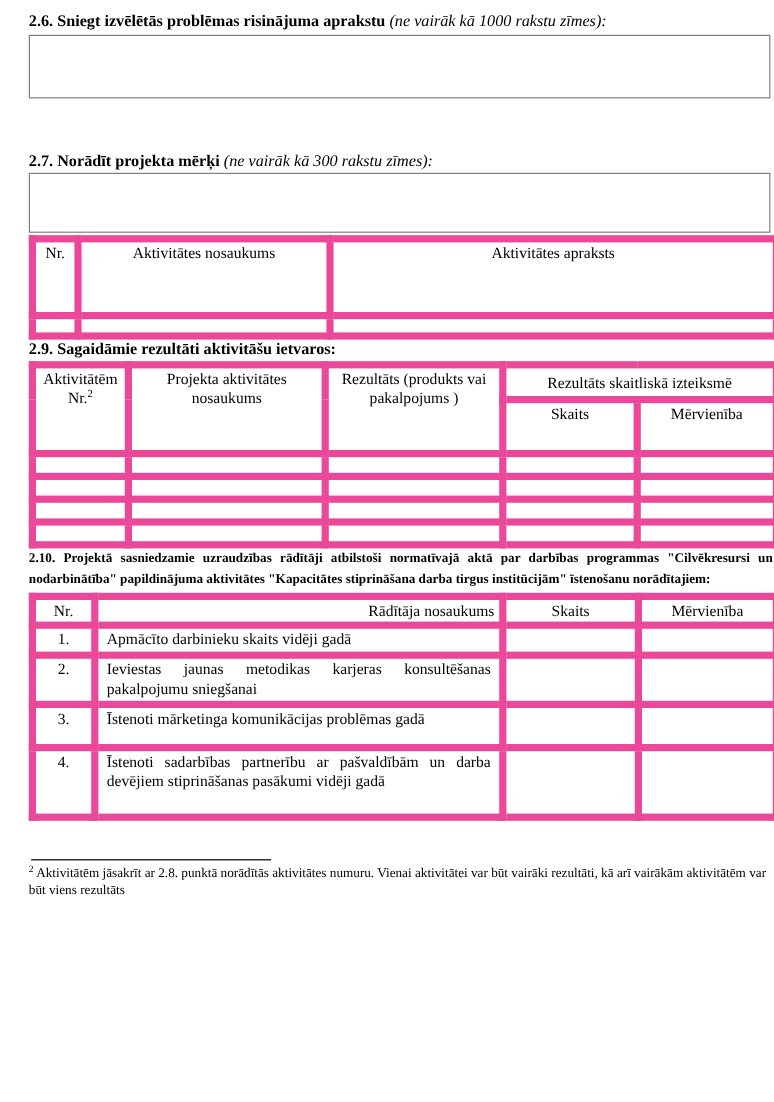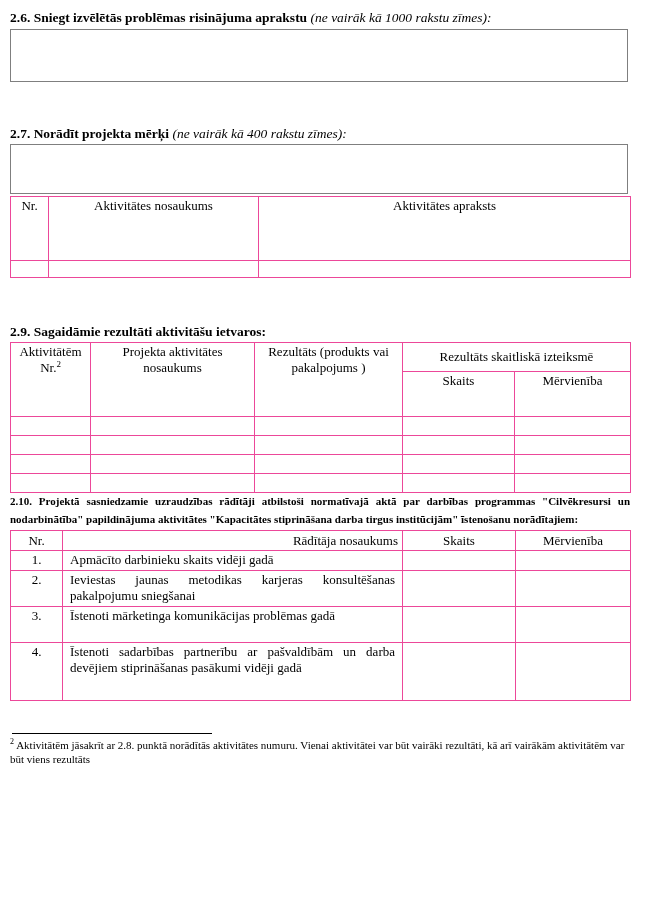--- a/index.html
+++ b/index.html
@@ -4,46 +4,46 @@
 <style>
   * { box-sizing: border-box; }
   html, body { margin: 0; padding: 0; }
   body {
     width: 645px; height: 918px;
     background: #ffffff; color: #000000;
     font-family: "Liberation Serif", "DejaVu Serif", serif;
     font-size: 13px;
     overflow: hidden;
   }
-  .page { padding: 10px 15px 0 10px; width: 599px; }
+  .page { padding: 10px 15px 0 24px; width: 599px; }
 
   .sec-heading { font-size: 13.5px; font-weight: bold; line-height: 16px; }
   .note { font-weight: normal; font-style: italic; }
 
   .fillbox {
     border: 1px solid #7f7f7f;
     background: #ffffff;
     width: 618px;
   }
   .fillbox.b26 { height: 53px; margin-top: 3px; }
   .fillbox.b27 { height: 50px; margin-top: 2px; }
 
   .mt-s27 { margin-top: 44px; }
   .mt-s28 { margin-top: 40px; }
-  .mt-s29 { margin-top: 46px; }
+  .mt-s29 { }
   .mt-s210 { margin-top: 42px; }
 
   table {
     border-collapse: collapse;
     table-layout: fixed;
     width: 620px;
     margin-top: 2px;
   }
   th, td {
-    border: 1px solid #ec4899;
+    border: 6px solid #ec4899;
     font-weight: normal;
     font-size: 13px;
     padding: 1px 4px;
     overflow: hidden;
   }
   th { text-align: center; }
 
   
   .t28 .hdr th { height: 64px; vertical-align: top; }
   .t28 .empty td { height: 17px; }
@@ -84,21 +84,21 @@
 <div class="page">
 
   <div class="sec-heading">
     <span>2.6. Sniegt izvēlētās problēmas risinājuma aprakstu</span>
     <span class="note">(ne vairāk kā 1000 rakstu zīmes):</span>
   </div>
   <div class="fillbox b26"></div>
 
   <div class="sec-heading mt-s27">
     <span>2.7. Norādīt projekta mērķi</span>
-    <span class="note">(ne vairāk kā 400 rakstu zīmes):</span>
+    <span class="note">(ne vairāk kā 300 rakstu zīmes):</span>
   </div>
   <div class="fillbox b27"></div>
 
   <table class="t28">
     <colgroup>
         <col style="width:38px">
         <col style="width:210px">
         <col style="width:372px">
       </colgroup>
     <tbody>

